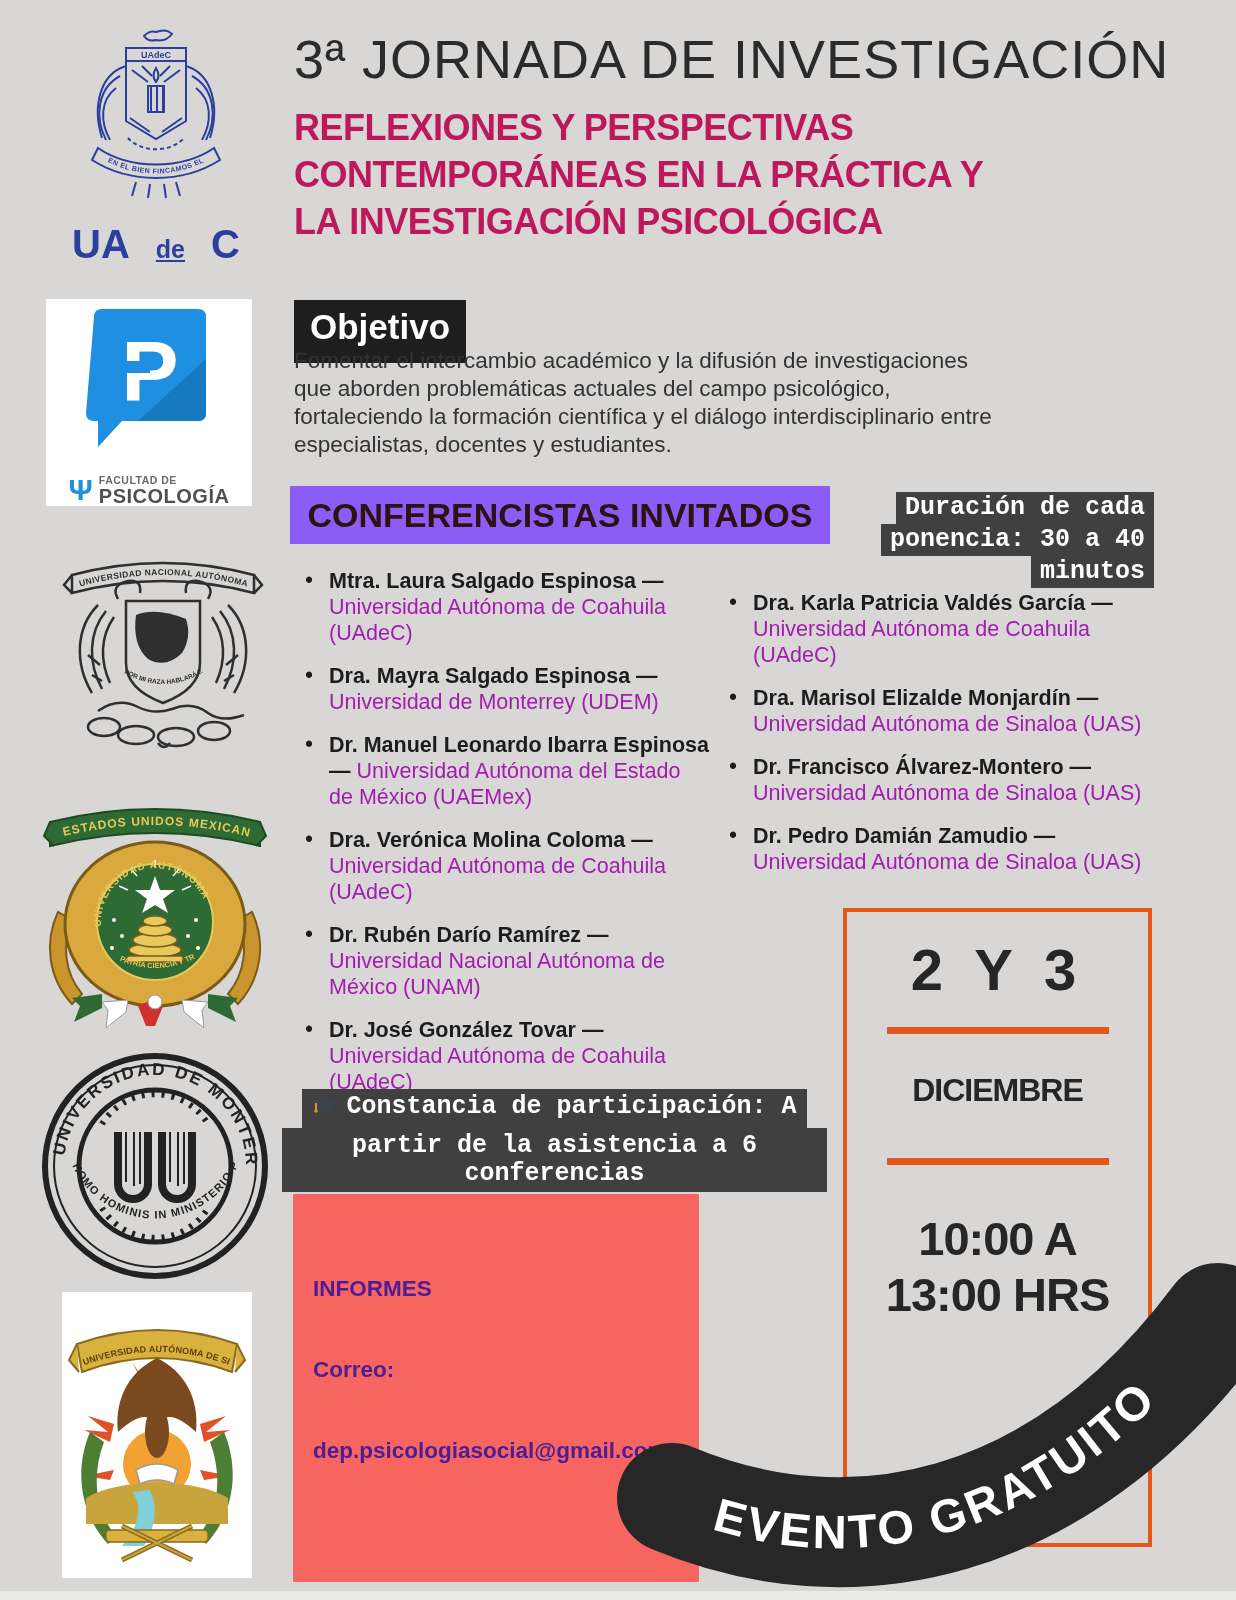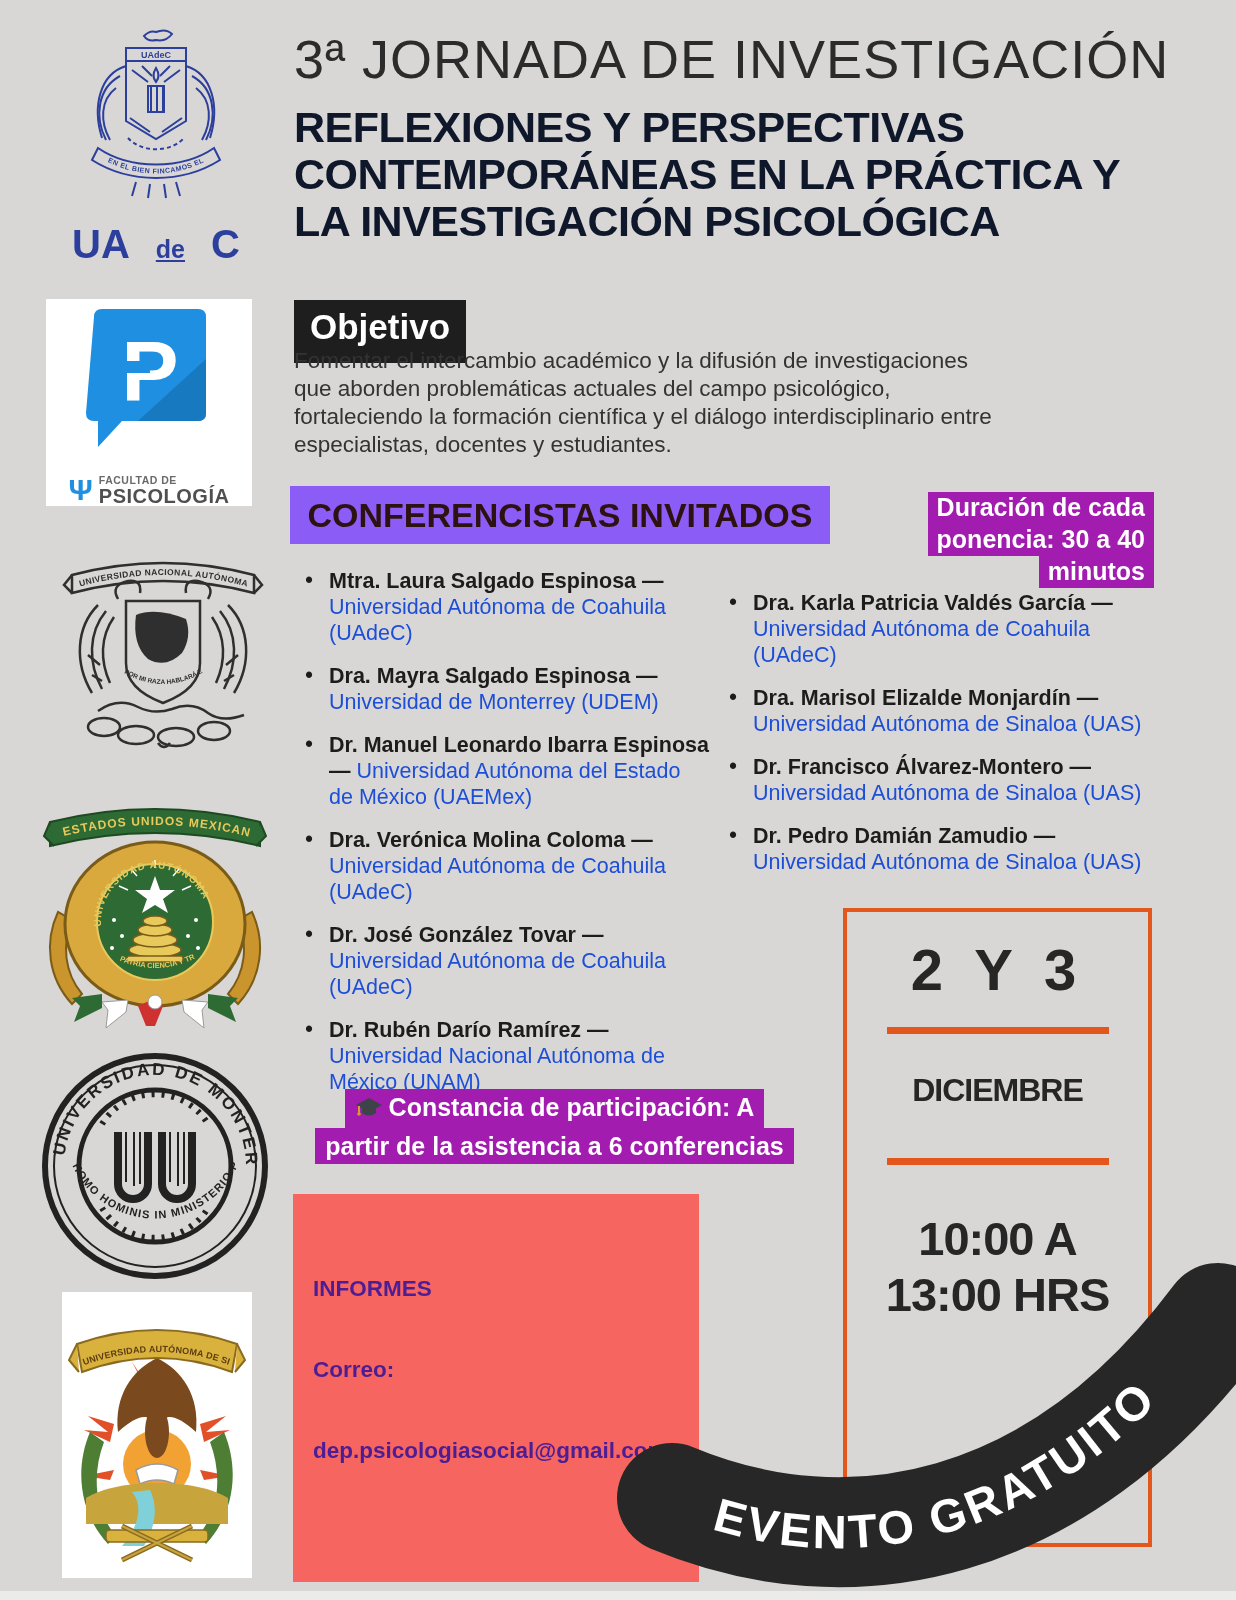--- a/index.html
+++ b/index.html
@@ -2,40 +2,40 @@
 <html><head>
 <meta charset="utf-8">
 <style>
   html,body{margin:0;padding:0;background:#b9b9b7;}
   .poster{position:relative;width:1236px;height:1600px;background:#d8d7d5;overflow:hidden;
           font-family:"Liberation Sans",sans-serif;color:#222;}
   .abs{position:absolute;}
 
   
   .title{left:294px;top:28px;width:920px;font-size:54px;font-weight:400;letter-spacing:1px;color:#2b2b2b;}
-  .subtitle{left:294px;top:104px;width:870px;font-size:43px;font-weight:800;letter-spacing:-0.5px;
-            line-height:47px;color:#0f172a;}
+  .subtitle{left:294px;top:104px;width:870px;font-size:36px;font-weight:800;letter-spacing:-0.5px;
+            line-height:47px;color:#be185d;}
 
   
   .obj-chip{left:294px;top:300px;background:#1f1e1e;color:#fff;font-size:35px;font-weight:700;
             padding:7px 16px 16px;}
   .obj-text{left:294px;top:347px;width:712px;font-size:22.5px;line-height:28px;color:#333;}
 
   
   .conf-banner{left:290px;top:486px;width:540px;height:58px;background:#8b5cf6;color:#2e1212;
                font-size:34px;font-weight:800;text-align:center;line-height:58px;letter-spacing:0;}
   .dur-box{left:878px;top:492px;width:276px;text-align:right;}
   .dur-box .hl{font-size:25px;line-height:25px;padding:3px 9px 4px;}
-  .hl{display:inline-block;background:#a21caf;color:#fff;font-weight:700;}
+  .hl{display:inline-block;background:#404040;color:#fff;font-weight:700;font-family:Liberation Mono, monospace;}
 
   .col{position:absolute;}
   .speaker{position:relative;padding-left:31px;margin-bottom:17px;font-size:21.5px;line-height:26px;}
   .speaker::before{content:"\2022";position:absolute;left:7px;top:-1px;font-size:23px;color:#1c1c1c;}
   .nm{font-weight:700;color:#1c1c1c;}
-  .aff{font-weight:400;color:#1d4ed8;}
+  .aff{font-weight:400;color:#a21caf;}
 
   
   .cert{left:282px;top:1089px;width:545px;text-align:center;}
   .cert .hl{font-size:25px;line-height:28px;padding:4px 10px;}
   .cert-icon{display:inline-block;vertical-align:-3px;margin-right:6px;}
 
   
   .info-box{left:293px;top:1194px;width:406px;height:388px;background:#f6655f;z-index:4;
             padding:27px 20px 0;box-sizing:border-box;font-weight:700;color:#4c1d95;
             font-size:22.5px;line-height:27px;white-space:pre-wrap;}
@@ -101,26 +101,26 @@
     </div>
     <div class="speaker">
       <span class="nm">Dr. Manuel Leonardo Ibarra Espinosa —</span>
       <span class="aff">Universidad Autónoma del Estado de México (UAEMex)</span>
     </div>
     <div class="speaker">
       <span class="nm">Dra. Verónica Molina Coloma —</span>
       <span class="aff">Universidad Autónoma de Coahuila (UAdeC)</span>
     </div>
     <div class="speaker">
+      <span class="nm">Dr. Rubén Darío Ramírez —</span>
+      <span class="aff">Universidad Nacional Autónoma de México (UNAM)</span>
+    </div>
+    <div class="speaker">
       <span class="nm">Dr. José González Tovar —</span>
       <span class="aff">Universidad Autónoma de Coahuila (UAdeC)</span>
-    </div>
-    <div class="speaker">
-      <span class="nm">Dr. Rubén Darío Ramírez —</span>
-      <span class="aff">Universidad Nacional Autónoma de México (UNAM)</span>
     </div>
   </div>
 
   <div class="col" style="left:722px;top:590px;width:436px;">
     <div class="speaker">
       <span class="nm">Dra. Karla Patricia Valdés García —</span>
       <span class="aff">Universidad Autónoma de Coahuila (UAdeC)</span>
     </div>
     <div class="speaker">
       <span class="nm">Dra. Marisol Elizalde Monjardín —</span>

